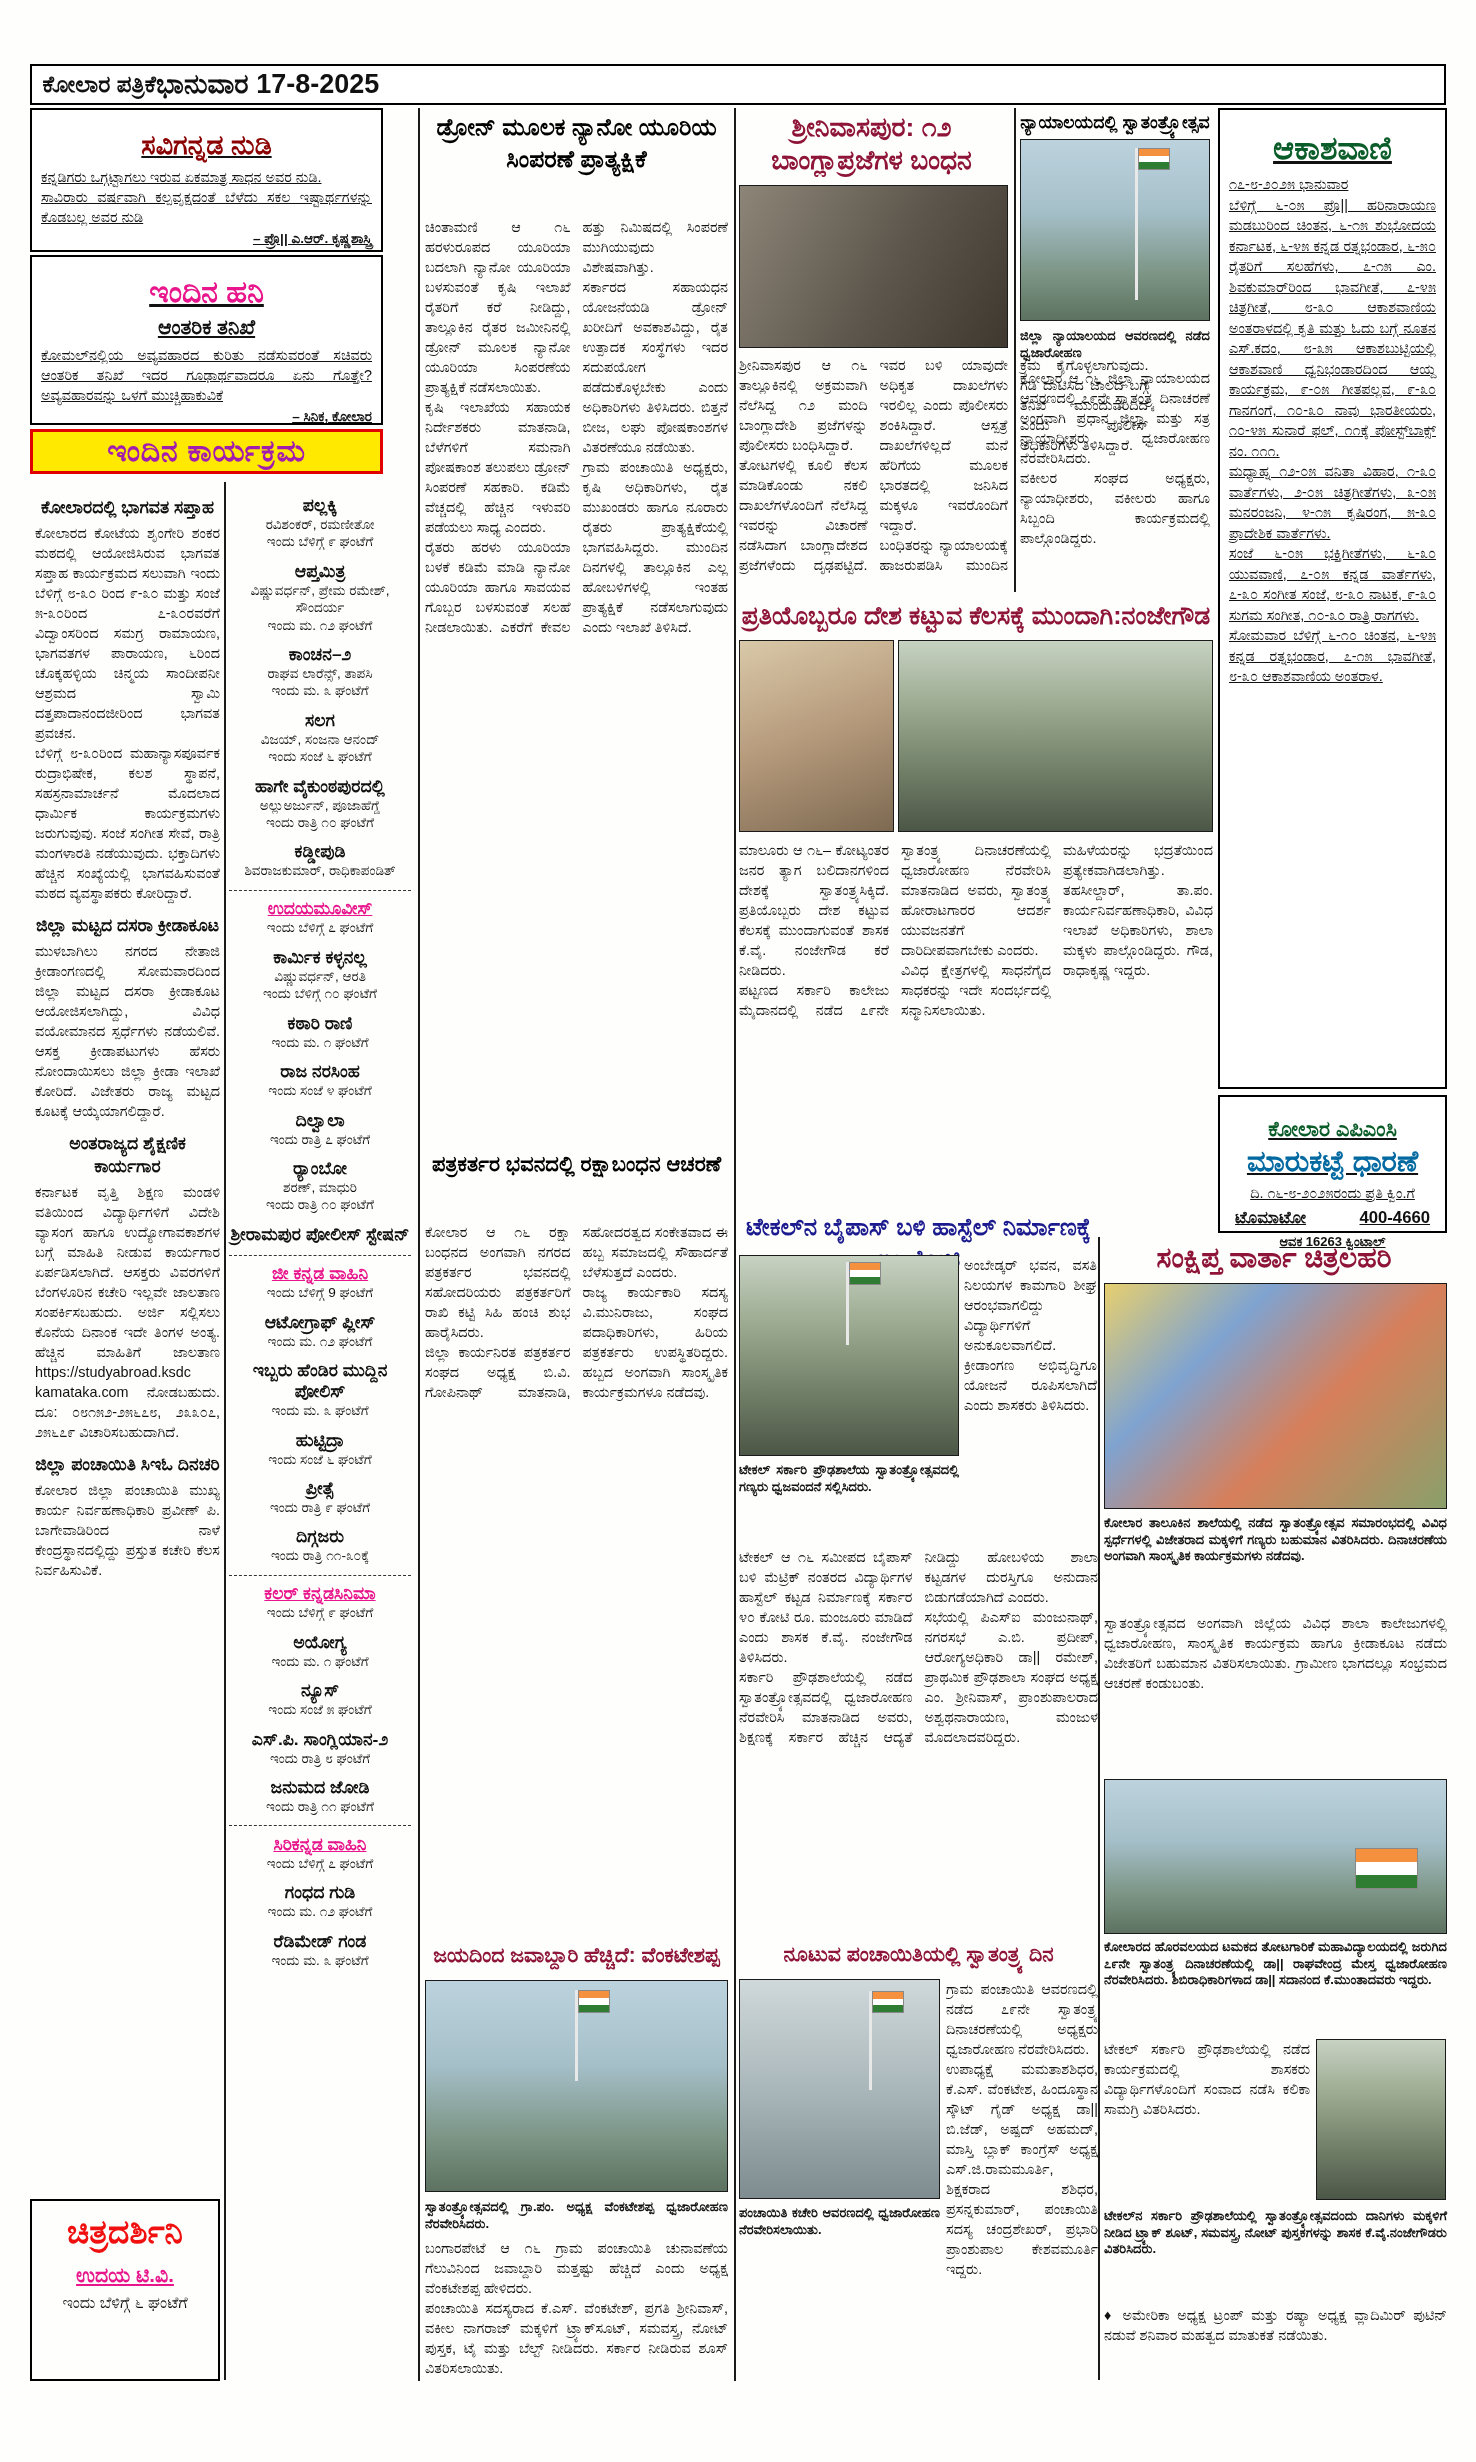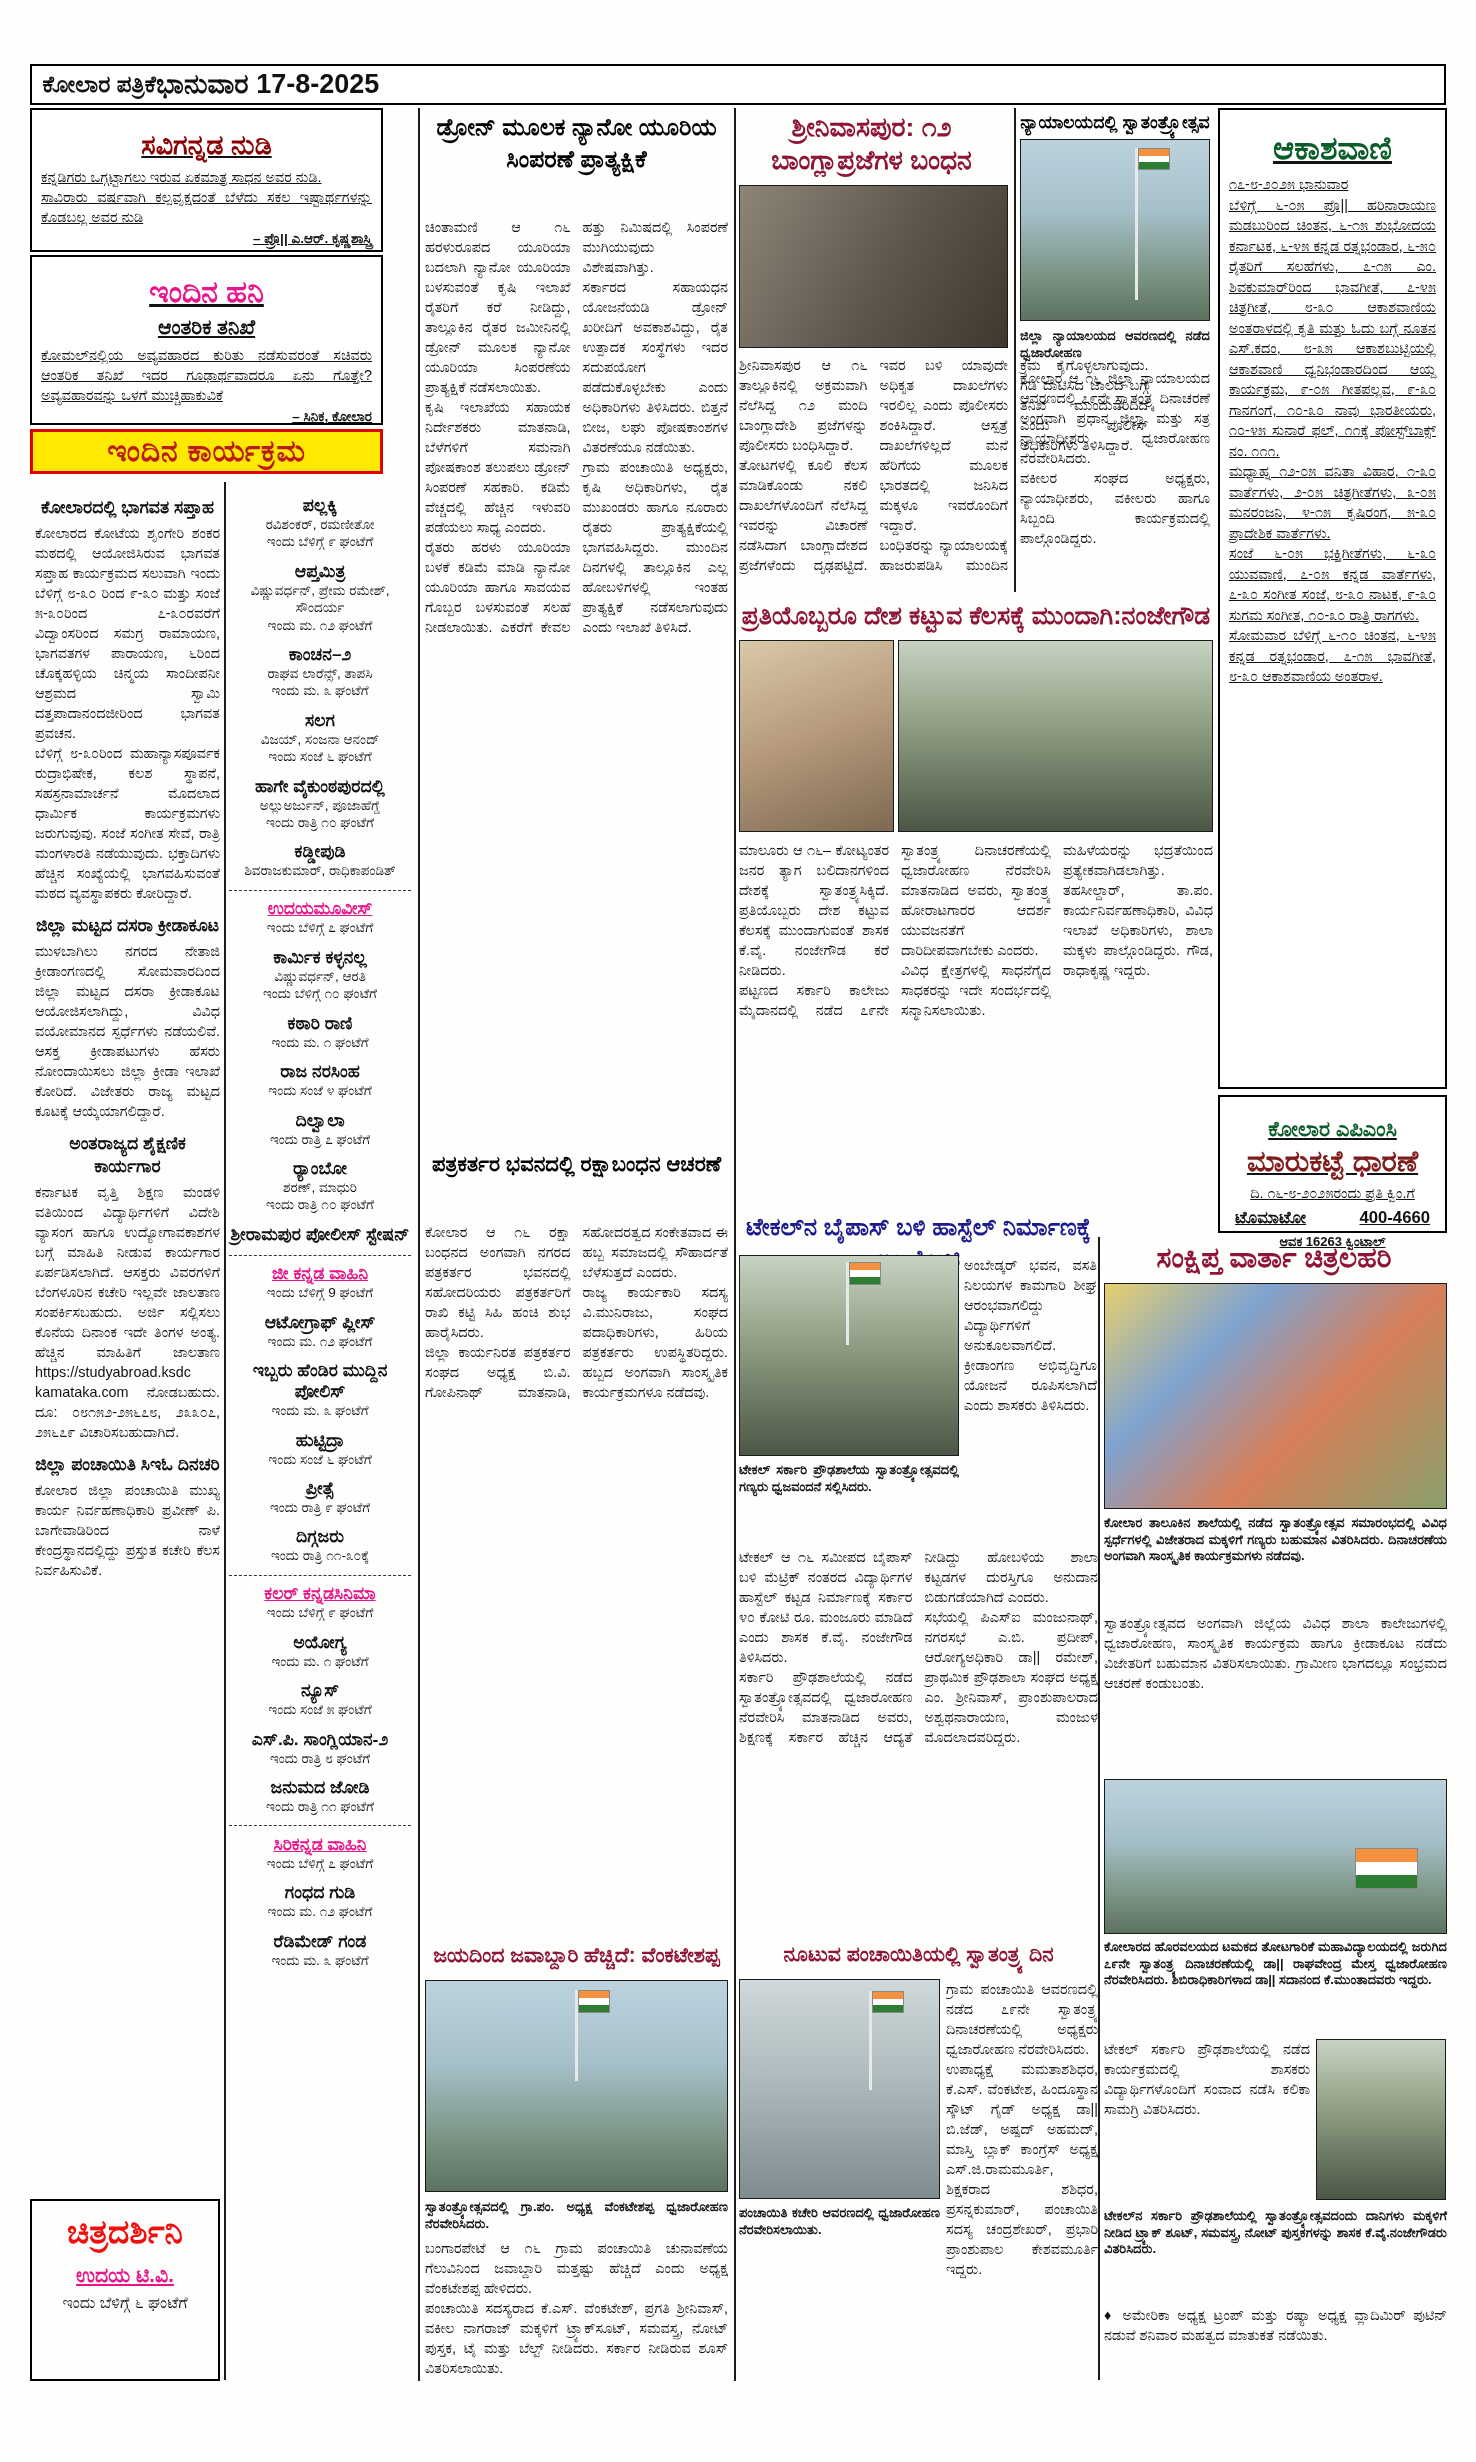--- a/index.html
+++ b/index.html
@@ -13,21 +13,21 @@
   .pancha{flex:1;text-align:left;font-weight:bold;font-size:16.7px;padding-left:30px;white-space:nowrap;overflow:hidden;}
   .date{font-weight:bold;font-size:27px;white-space:nowrap;}
   
   .box{border:2.3px solid #000;box-sizing:border-box;background:#fff;padding:18px 9px;text-decoration:underline;}
   .sav-title{color:#8b0000;font-size:27px;font-weight:bold;text-align:center;margin:1.5px 0 6px 0;}
   .hani-title{color:#e8158c;font-size:30px;font-weight:bold;text-align:center;margin:0 0 4.5px 0;}
   .hani-sub{font-size:20.5px;font-weight:bold;text-align:center;margin:0 0 6px 0;}
   .bt{font-size:14.4px;line-height:20px;text-align:justify;white-space:pre-line;}
   .byline{text-align:right;font-weight:bold;font-size:13.6px;margin-top:4.5px;}
   .banner{background:#ffe900;border:3px solid #e00000;box-sizing:border-box;display:flex;align-items:center;justify-content:center;}
-  .banner span{color:#b91c1c;font-weight:bold;font-size:30px;letter-spacing:0.8px;}
+  .banner span{color:#a21caf;font-weight:bold;font-size:30px;letter-spacing:0.8px;}
   
   .col-head{font-size:17.4px;font-weight:bold;text-align:center;line-height:23px;margin:10.6px 0 4.5px 0;}
   .chitra{border:2.3px double #000;box-sizing:border-box;text-align:center;padding:9px 4.5px;}
   .chitra-title{color:#f01010;font-size:33px;font-weight:bold;margin:3px 0 10.6px 0;}
   .chitra-ch{color:#e8158c;font-size:20.5px;font-weight:bold;text-decoration:underline;margin:0 0 7.6px 0;}
   .chitra-time{font-size:16px;}
   
   .li-title{font-size:17.4px;font-weight:bold;text-align:center;line-height:21px;margin-top:10px;}
   .li-cast{font-size:13.6px;text-align:center;line-height:17.4px;}
   .li-time{font-size:13.6px;text-align:center;line-height:17.4px;}
@@ -47,21 +47,21 @@
   .ph-sky{background:linear-gradient(180deg,#bcd3de 0%,#a5bfc9 40%,#7b9484 75%,#5d7260);}
   .ph-stage{background:linear-gradient(160deg,#d9c9a8,#b5997b 50%,#7d6a52);}
   .ph-building{background:linear-gradient(180deg,#cfd8da,#aab7ba 50%,#7f8c8f);}
   .ph-tent{background:linear-gradient(135deg,#e7cf6f 0%,#7fa3d0 30%,#d77f5a 60%,#8aa06b 100%);}
   .tric{position:absolute;width:30px;height:20.5px;border:0.8px solid #888;
         background:linear-gradient(180deg,#f5913e 0 33%,#ffffff 33% 66%,#2e7d32 66% 100%);}
   .pole{position:absolute;width:3px;background:#e8e8e8;}
   
   .ak-title{color:#0a5c28;font-size:32px;font-weight:bold;text-align:center;margin:1.5px 0 7.6px 0;}
   .apmc-org{color:#0a5c28;font-size:21px;font-weight:bold;text-align:center;margin:1.5px 0 4.5px 0;}
-  .apmc-title{color:#7f1d1d;font-size:29px;font-weight:bold;text-align:center;margin:0 0 6px 0;}
+  .apmc-title{color:#0369a1;font-size:29px;font-weight:bold;text-align:center;margin:0 0 6px 0;}
   .apmc-date{font-size:14.4px;text-align:center;margin-bottom:6px;}
   .apmc-row{display:flex;justify-content:space-between;font-size:16.7px;font-weight:bold;padding:0 6px;}
   .apmc-arr{font-size:13px;font-weight:bold;text-align:center;margin-top:6px;}
 </style>
 </head>
 <body>
 
 <div class="page">
 
   <div class="abs header" style="left:30px;top:64px;width:1416px;height:41px;">

